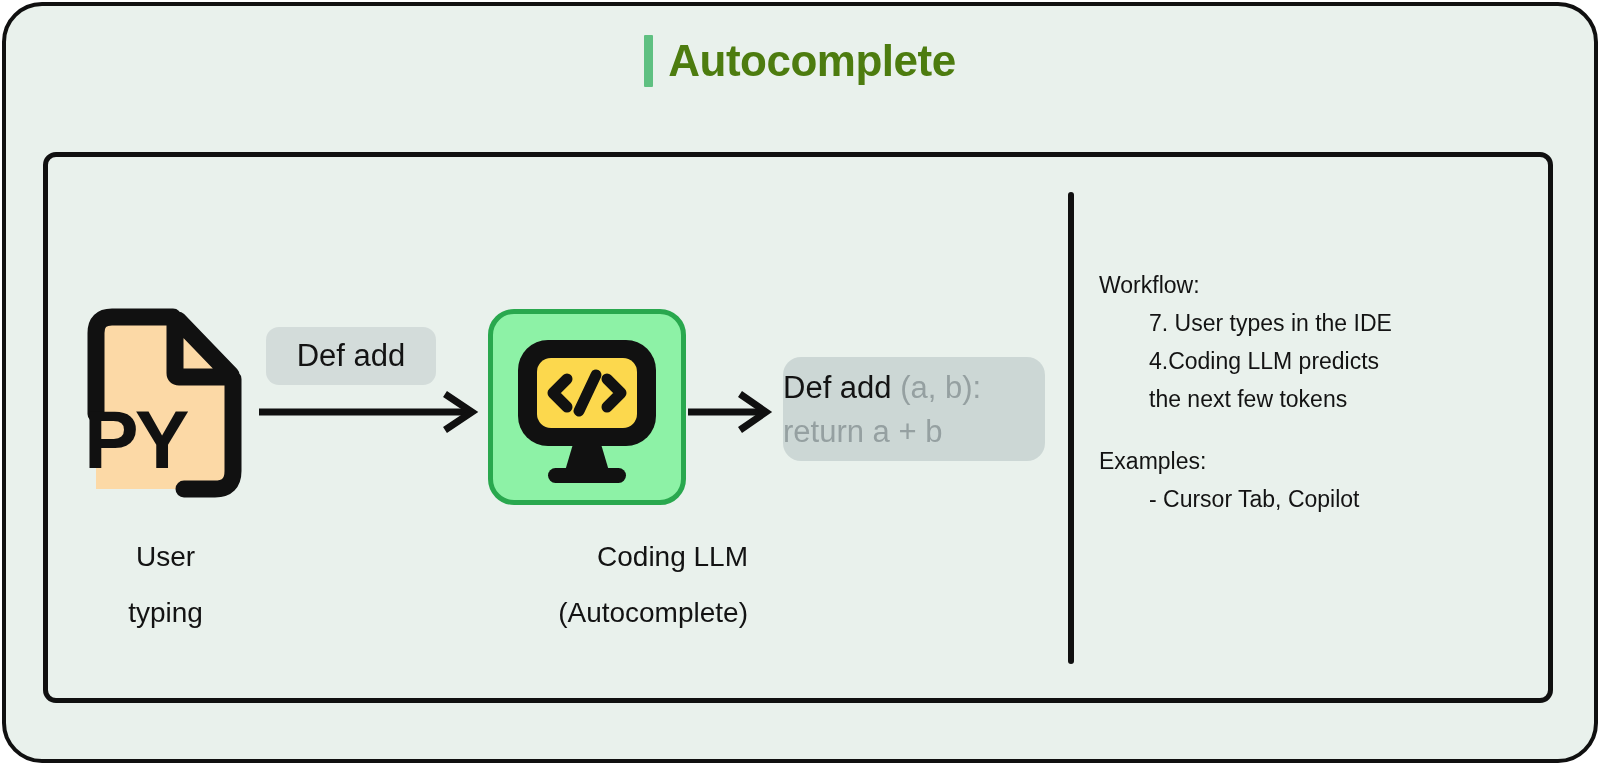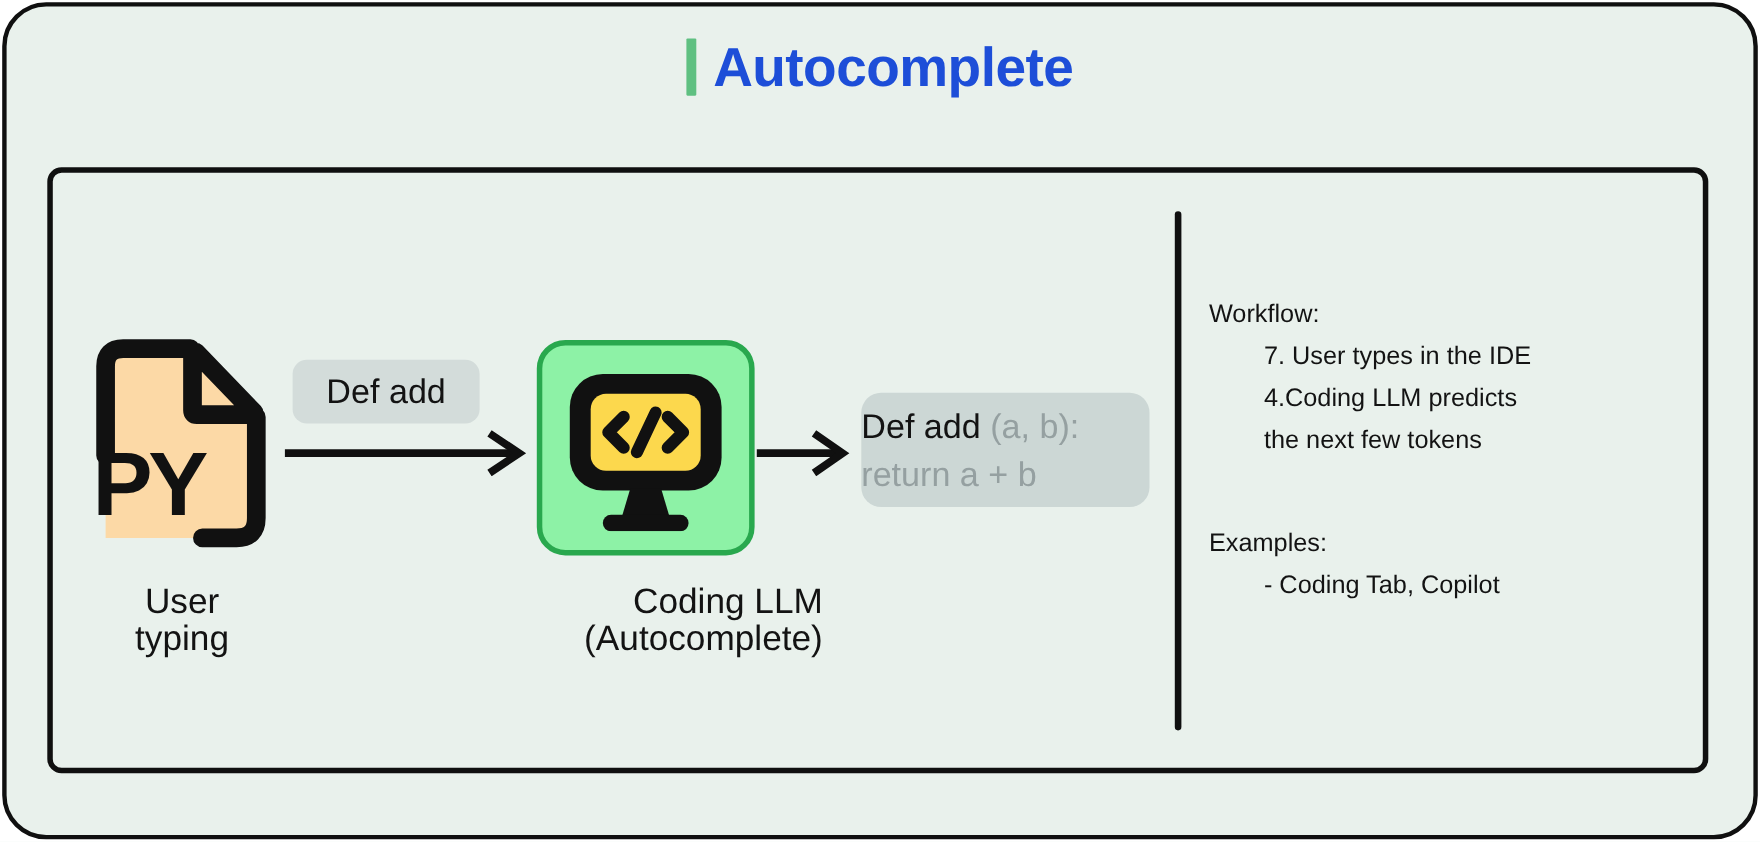--- a/index.html
+++ b/index.html
@@ -27,38 +27,38 @@
     justify-content: center;
     align-items: center;
     gap: 15px;
   }
   .title-accent {
     width: 9px; height: 52px;
     background: #5fc081;
     border-radius: 1px;
   }
   .title-text {
-    font-size: 50px;
+    font-size: 44px;
     font-weight: 700;
     letter-spacing: -0.5px;
     line-height: 56px;
-    color: #1d4ed8;
+    color: #4d7c0f;
   }
   .inner-box {
     position: absolute;
     left: 43px; top: 152px;
     width: 1510px; height: 551px;
     border: 5px solid #101010;
     border-radius: 13px;
   }
   .py-icon { position: absolute; left: 80px; top: 300px; }
   .caption {
     position: absolute;
-    font-size: 32px;
-    line-height: 34px;
+    font-size: 28px;
+    line-height: 56px;
     text-align: center;
     white-space: pre-line;
     color: #131313;
   }
   .user-caption { left: 73px; top: 529px; width: 185px; }
   .llm-caption  { left: 428px; top: 529px; width: 320px; text-align: right; }
   .typed-badge {
     position: absolute;
     left: 266px; top: 327px;
     width: 170px; height: 58px;
@@ -102,21 +102,21 @@
   }
   .notes {
     position: absolute;
     left: 1099px; top: 266px;
     width: 460px;
     font-size: 23px;
     line-height: 38px;
     color: #131313;
   }
   .notes-indent { padding-left: 50px; }
-  .examples-heading { margin-top: 56px; }
+  .examples-heading { margin-top: 24px; }
 </style>
 </head>
 <body>
 
 <div class="page">
   <div class="frame"></div>
 
   <div class="title-row">
     <div class="title-accent"></div>
     <div class="title-text">Autocomplete</div>
@@ -173,16 +173,16 @@
 
   <div class="notes">
     <div>Workflow:</div>
     <div class="notes-indent">
       <div>7. User types in the IDE</div>
       <div>4.Coding LLM predicts</div>
       <div>the next few tokens</div>
     </div>
     <div class="examples-heading">Examples:</div>
     <div class="notes-indent">
-      <div>- Coding Tab, Copilot</div>
+      <div>- Cursor Tab, Copilot</div>
     </div>
   </div>
 </div>
 
 </body></html>

